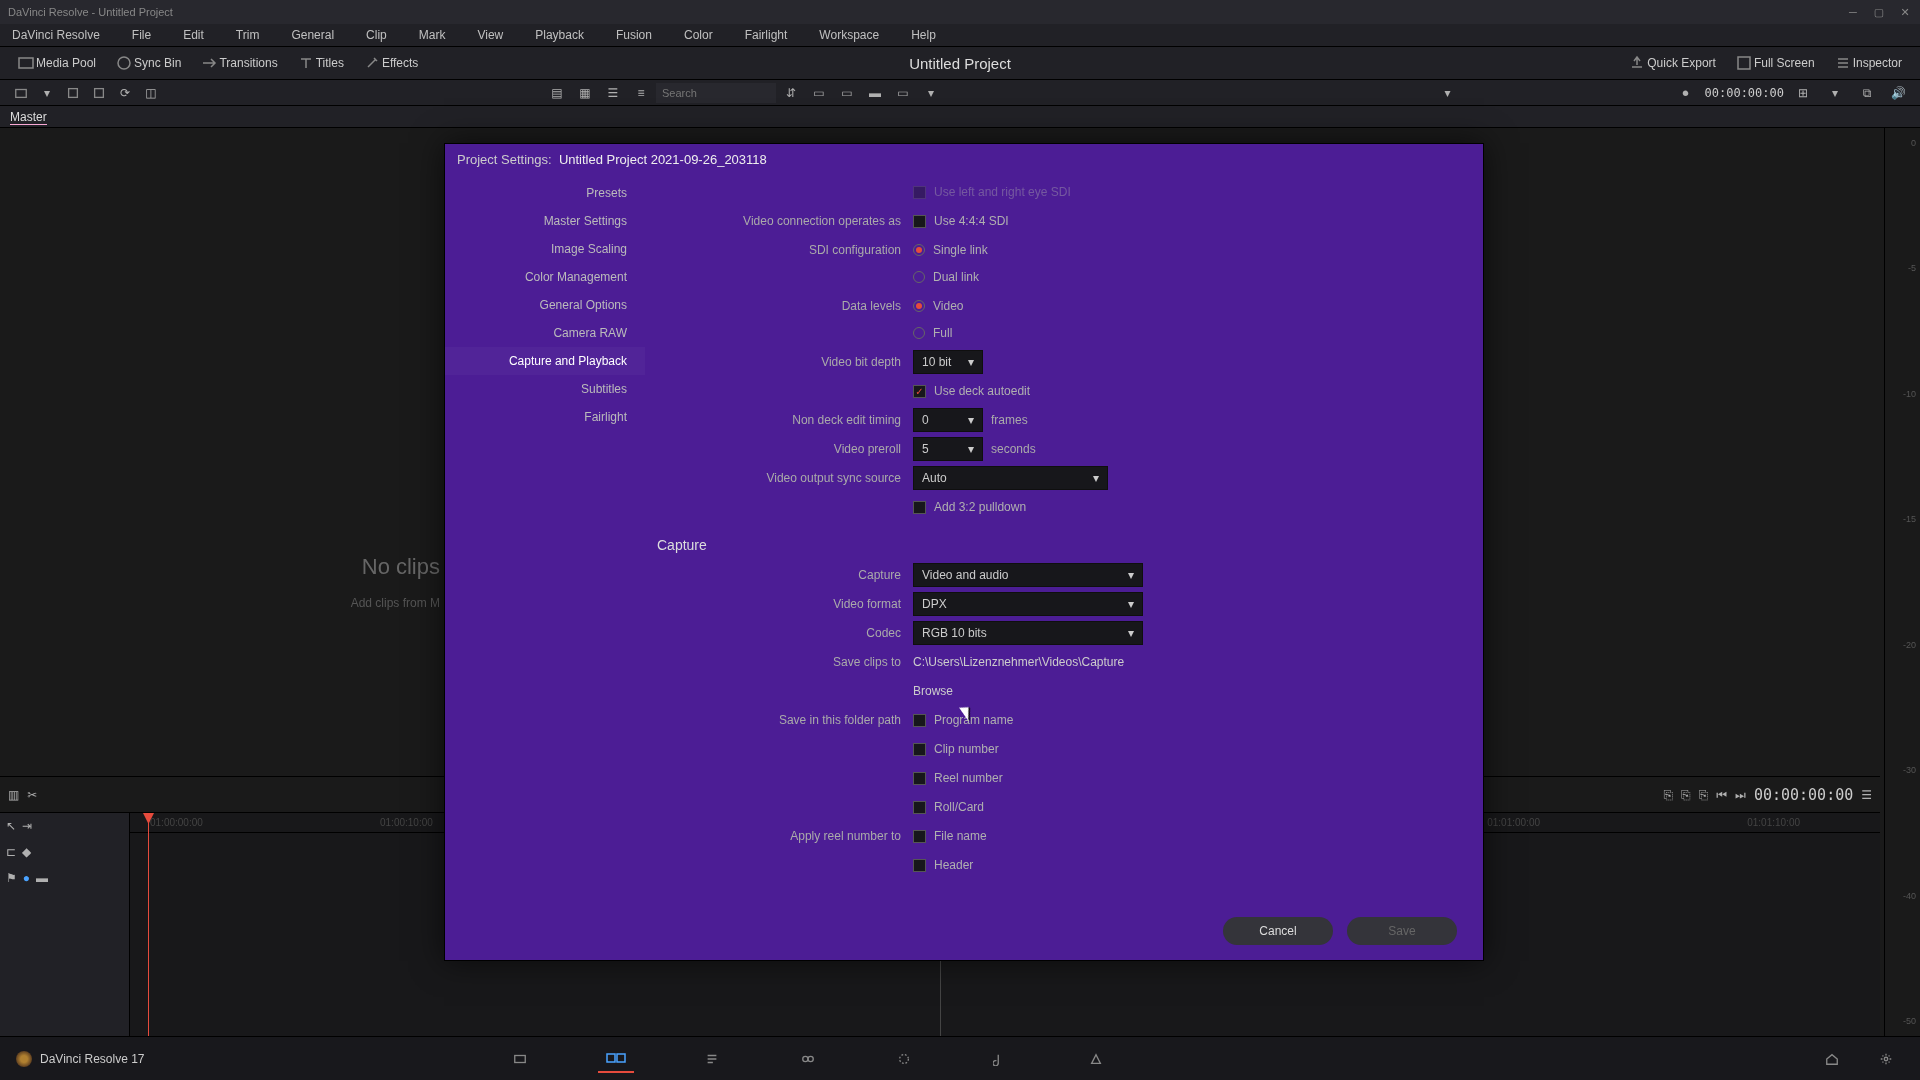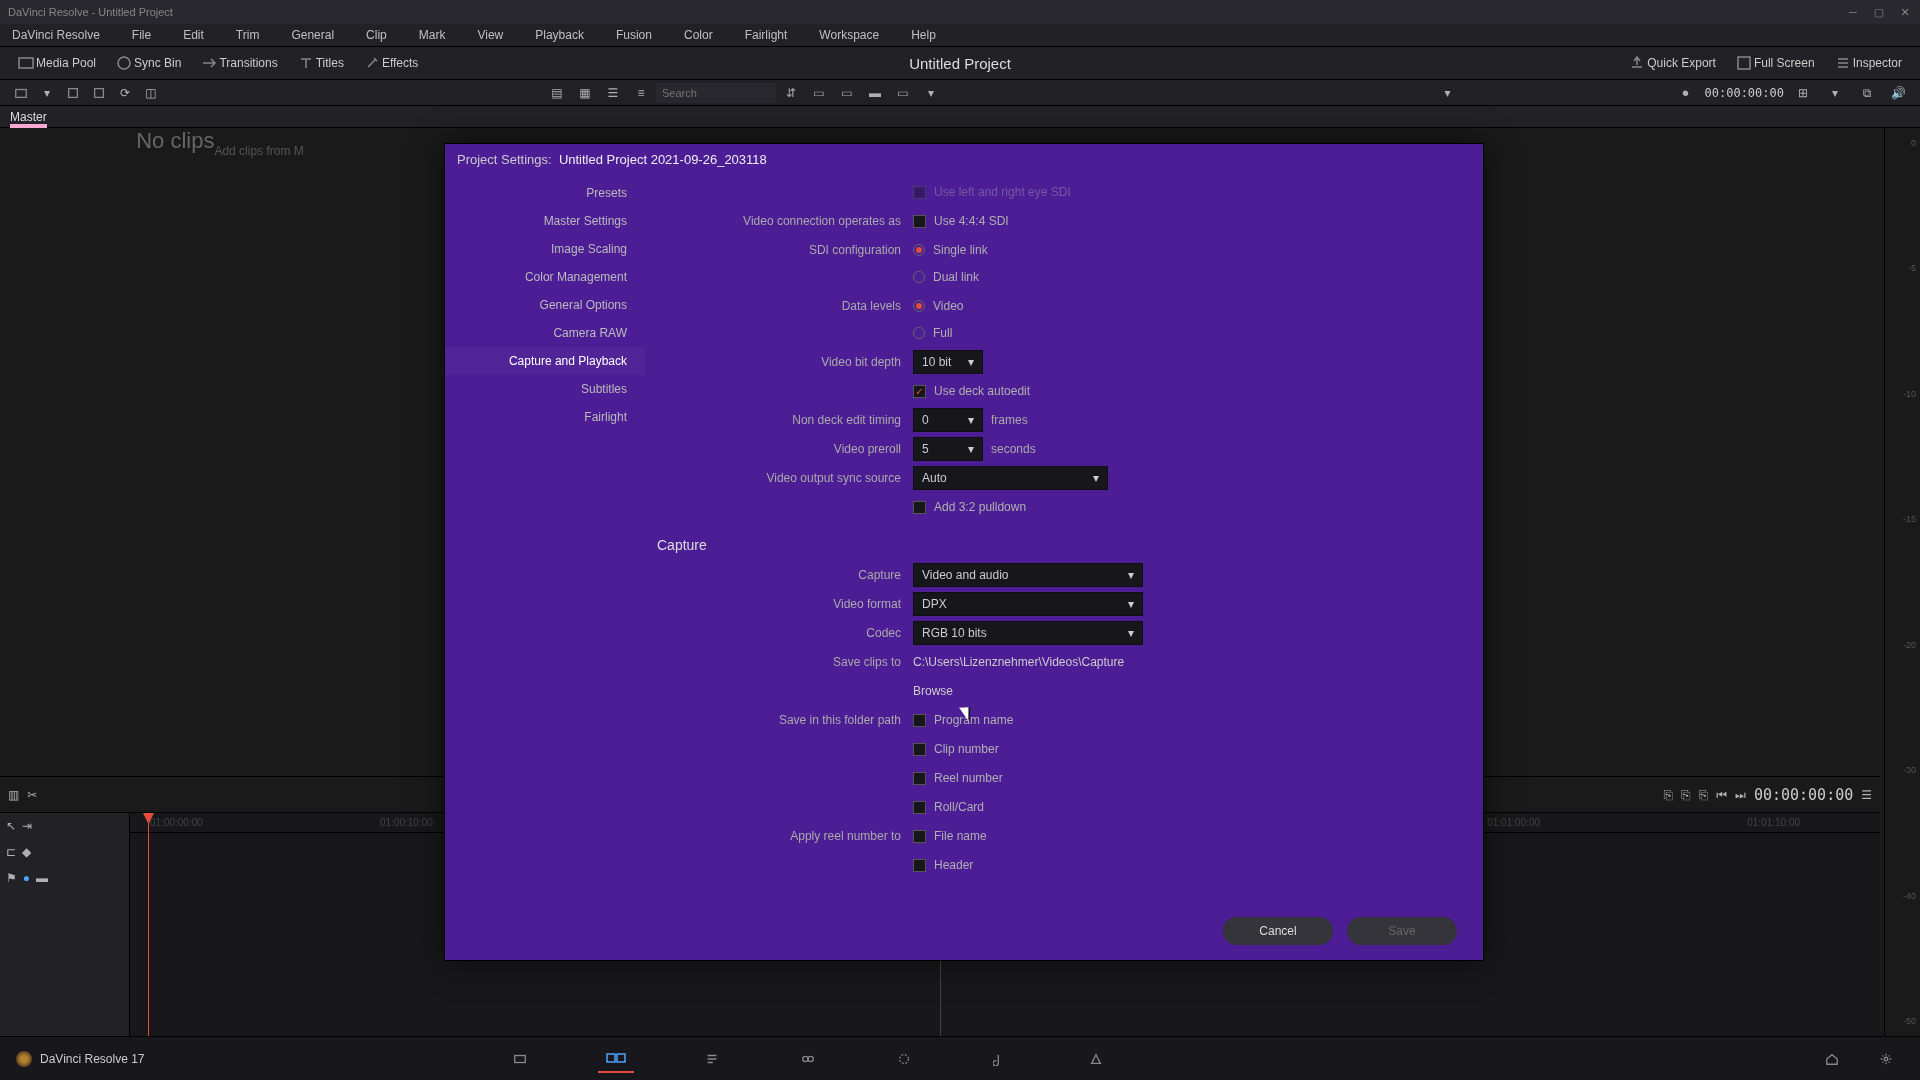--- a/index.html
+++ b/index.html
@@ -24,26 +24,26 @@
 
 .secbar { height: 26px; background: #212126; display: flex; align-items: center; padding: 0 8px; border-bottom: 1px solid #000; }
 .secbar .icon-btn { width: 22px; height: 22px; display: flex; align-items: center; justify-content: center; margin: 0 2px; cursor: pointer; }
 .secbar .group-right { margin-left: 380px; display: flex; align-items: center; gap: 2px; }
 .secbar input.search { background: #28282e; border: none; height: 20px; width: 120px; padding: 0 6px; color: #ccc; font-size: 11px; }
 .secbar .far-right { margin-left: auto; display: flex; align-items: center; gap: 6px; }
 .secbar .timecode { font-family: monospace; font-size: 12px; color: #ccc; }
 
 
 .mastertab { height: 22px; background: #212126; padding: 4px 10px; border-bottom: 1px solid #000; }
-.mastertab .tab { font-size: 12px; color: #ddd; padding-bottom: 0; border-bottom: 6px solid #f9a8d4; }
+.mastertab .tab { font-size: 12px; color: #ddd; padding-bottom: 0; border-bottom: 1px solid #f9a8d4; }
 
 
 .main { position: relative; height: calc(1080px - 24px - 22px - 34px - 26px - 22px - 44px); display: flex; }
 
-.left-panel { width: 440px; background: #1a1a1a; display: flex; align-items: flex-start; justify-content: center; flex-direction: row; }
+.left-panel { width: 440px; background: #1a1a1a; display: flex; align-items: flex-end; justify-content: center; flex-direction: column; }
 .no-clips { font-size: 22px; color: #666; }
 .no-clips-sub { font-size: 12px; color: #555; margin-top: 16px; }
 
 .right-panel { flex: 1; background: #1a1a1a; position: relative; }
 
 
 .db-scale { position: absolute; right: 0; top: 0; bottom: 0; width: 36px; background: #1a1a1a; border-left: 1px solid #000; display: flex; flex-direction: column; justify-content: space-between; padding: 10px 4px; font-size: 9px; color: #555; text-align: right;}
 
 
 .timeline-area { position: absolute; left: 0; right: 40px; bottom: 44px; height: 260px; background: #1a1a1a; border-top: 1px solid #000; }

